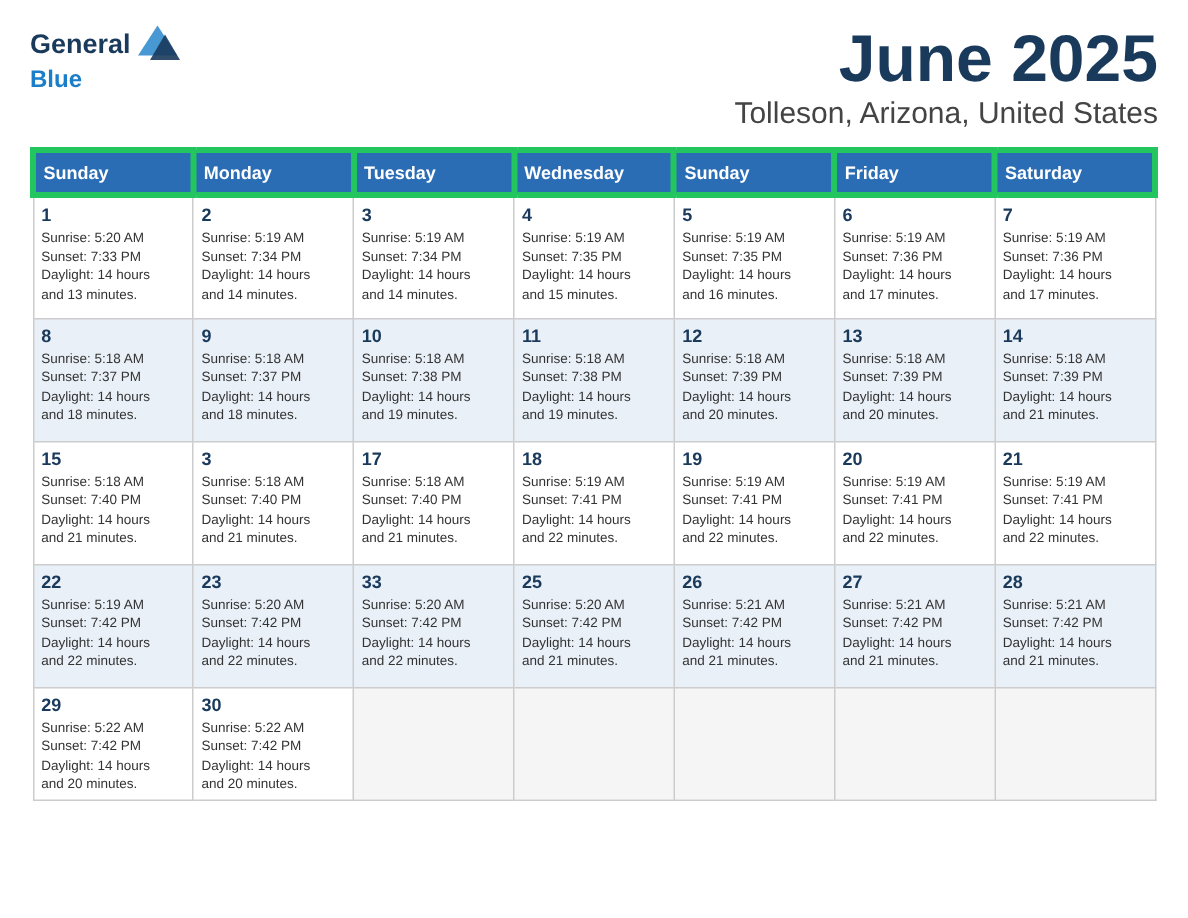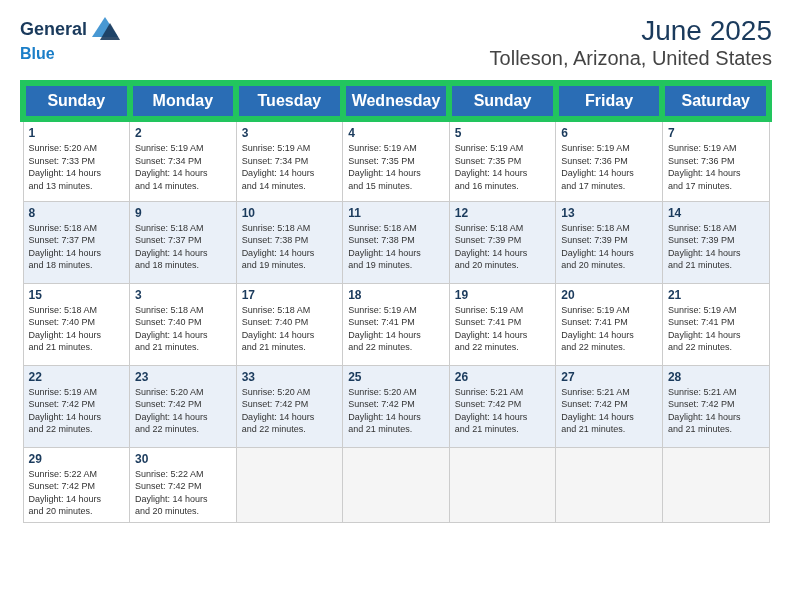--- a/index.html
+++ b/index.html
@@ -34,43 +34,43 @@
     }
     .logo-icon {
       width: 30px;
       height: 30px;
       margin-left: 3px;
     }
     .title-section {
       text-align: right;
     }
     .main-title {
-      font-size: 28px;
-      font-weight: normal;
+      font-size: 44px;
+      font-weight: bold;
       color: #1a3a5c;
     }
     .subtitle {
       font-size: 20px;
       color: #444;
     }
     .calendar {
       width: 100%;
       border-collapse: collapse;
       font-size: 9.5px;
     }
     .calendar thead tr {
       background: #2a6db5;
       color: #fff;
     }
     .calendar thead th {
       padding: 6px 5px;
-      text-align: center;
-      font-size: 16px;
-      font-weight: bold;
-      border: 6px solid #22c55e;
+      text-align: left;
+      font-size: 12px;
+      font-weight: bold;
+      border: 4px solid #22c55e;
     }
     .calendar tbody td {
       border: 1px solid #ccc;
       vertical-align: top;
       padding: 4px 5px;
       width: calc(100% / 7);
       height: 82px;
     }
     .calendar tbody tr:last-child td {
       height: 70px;

